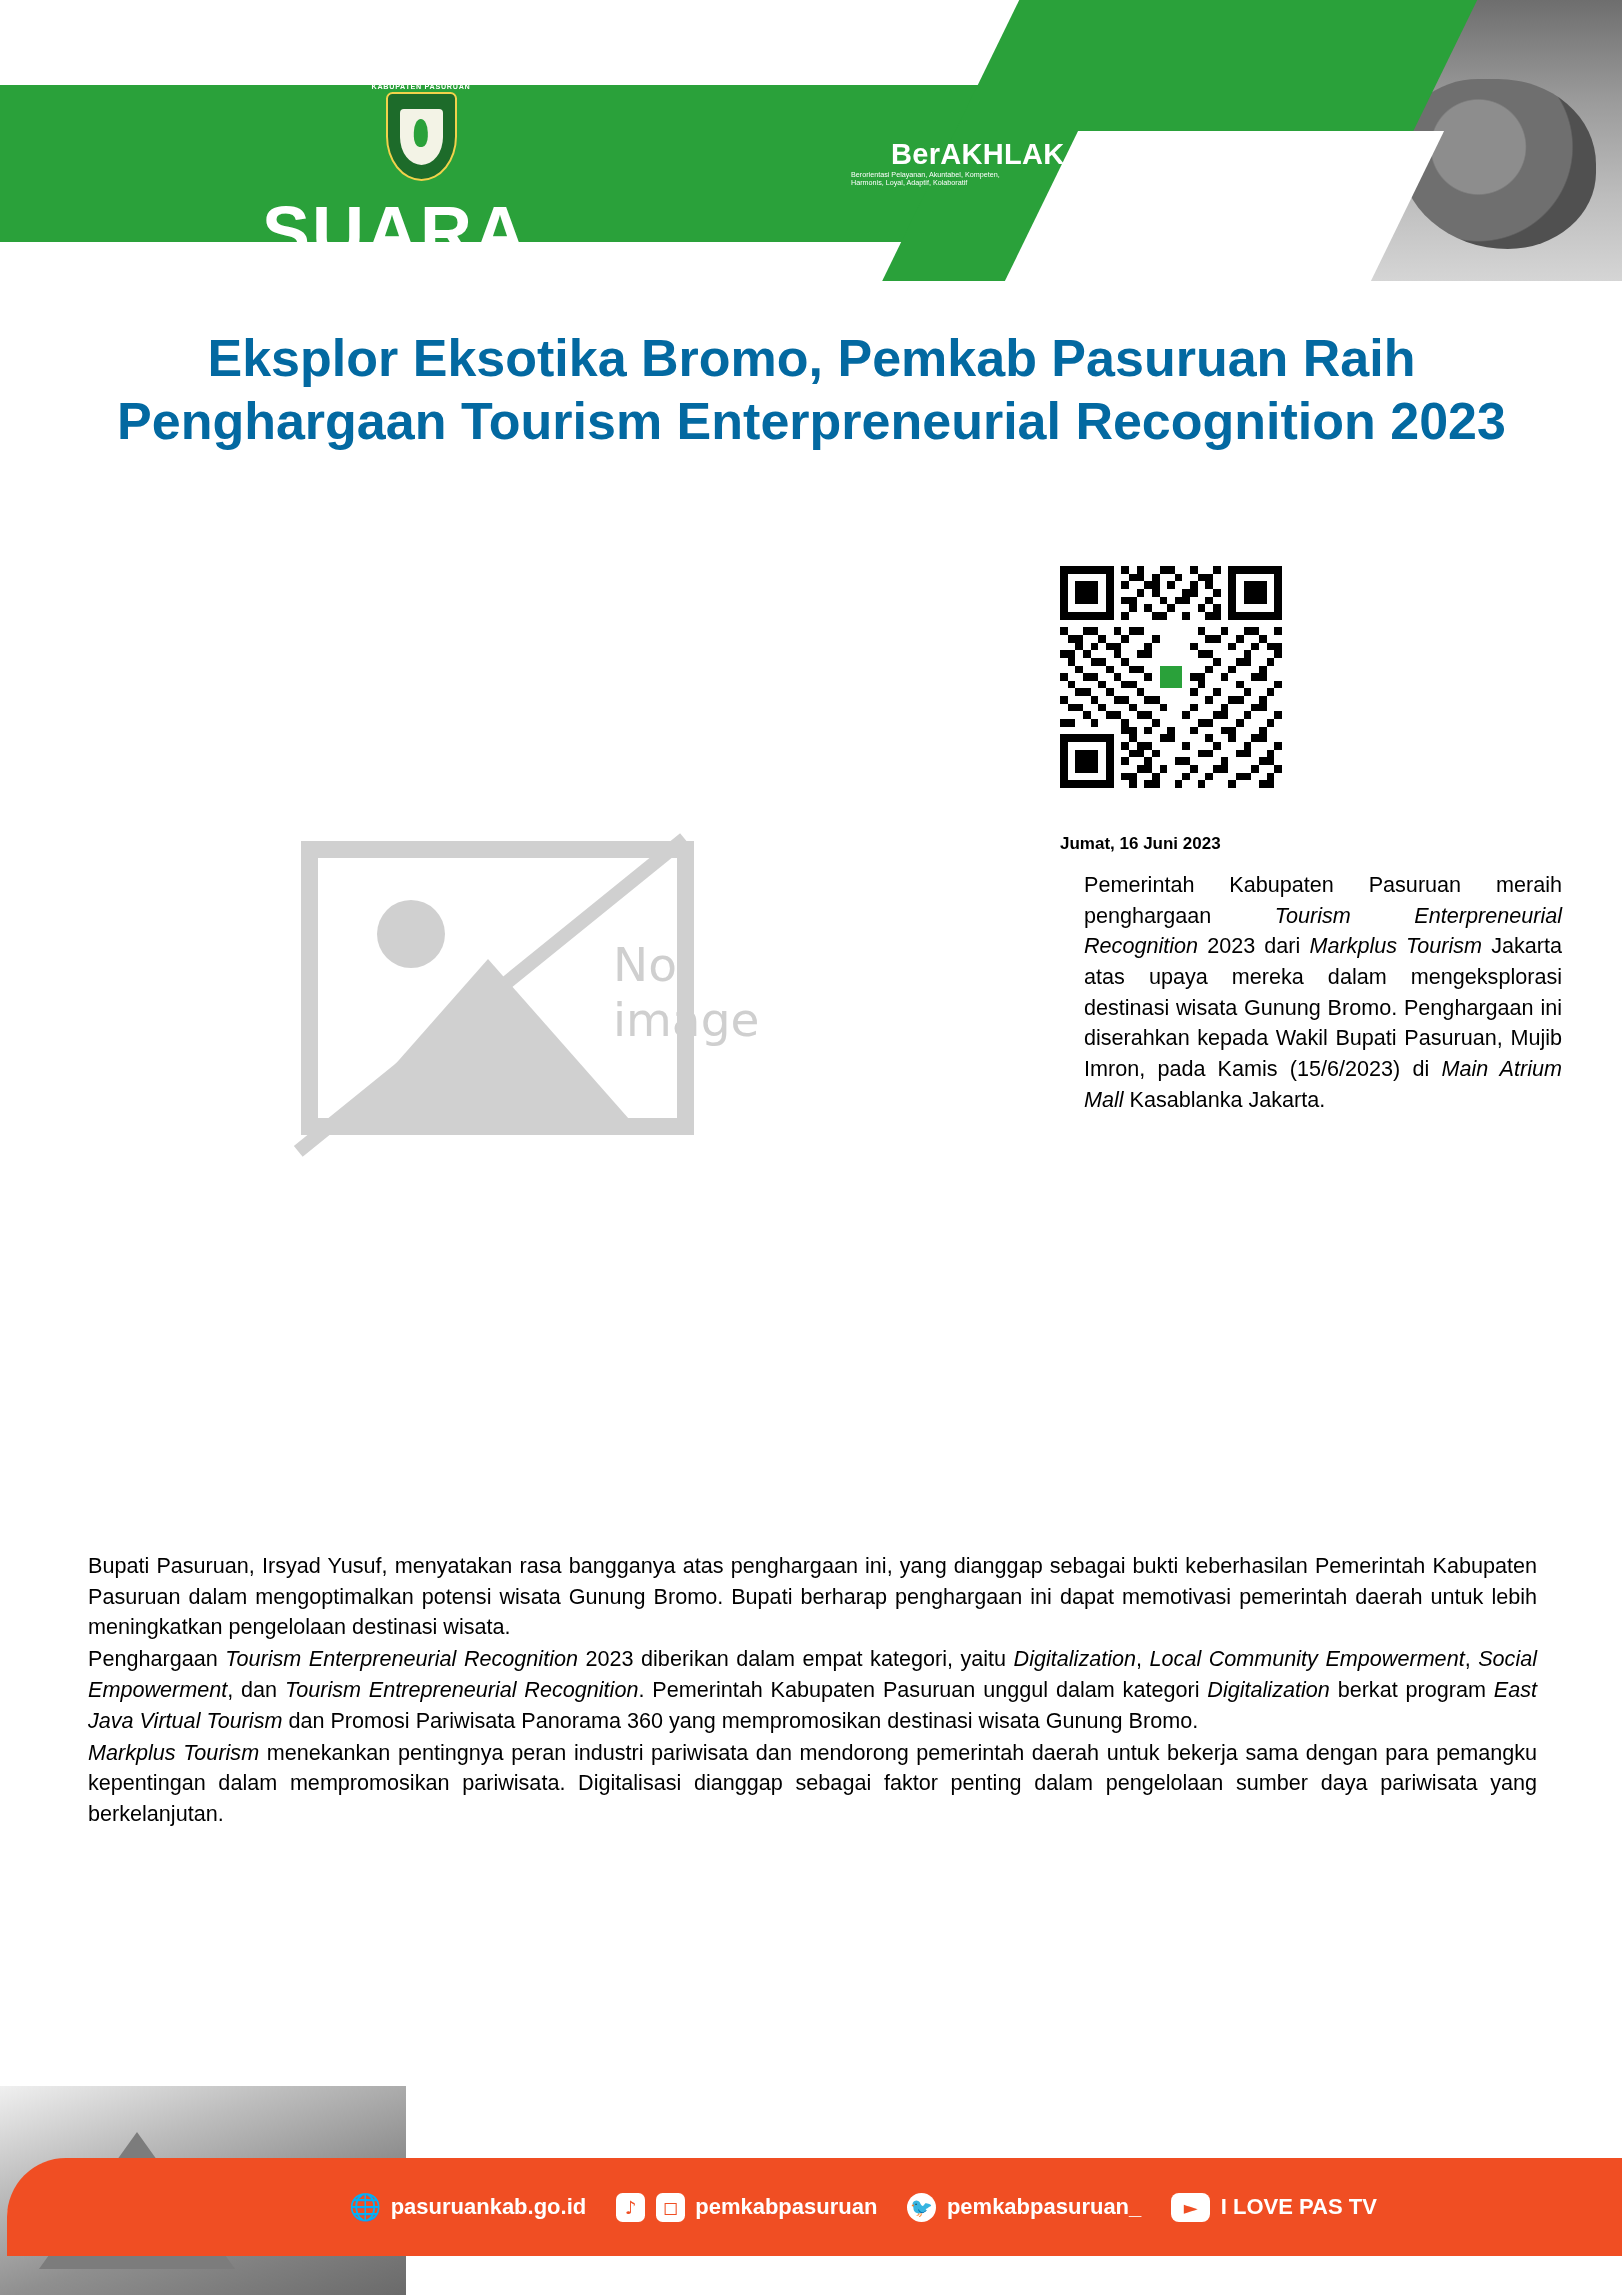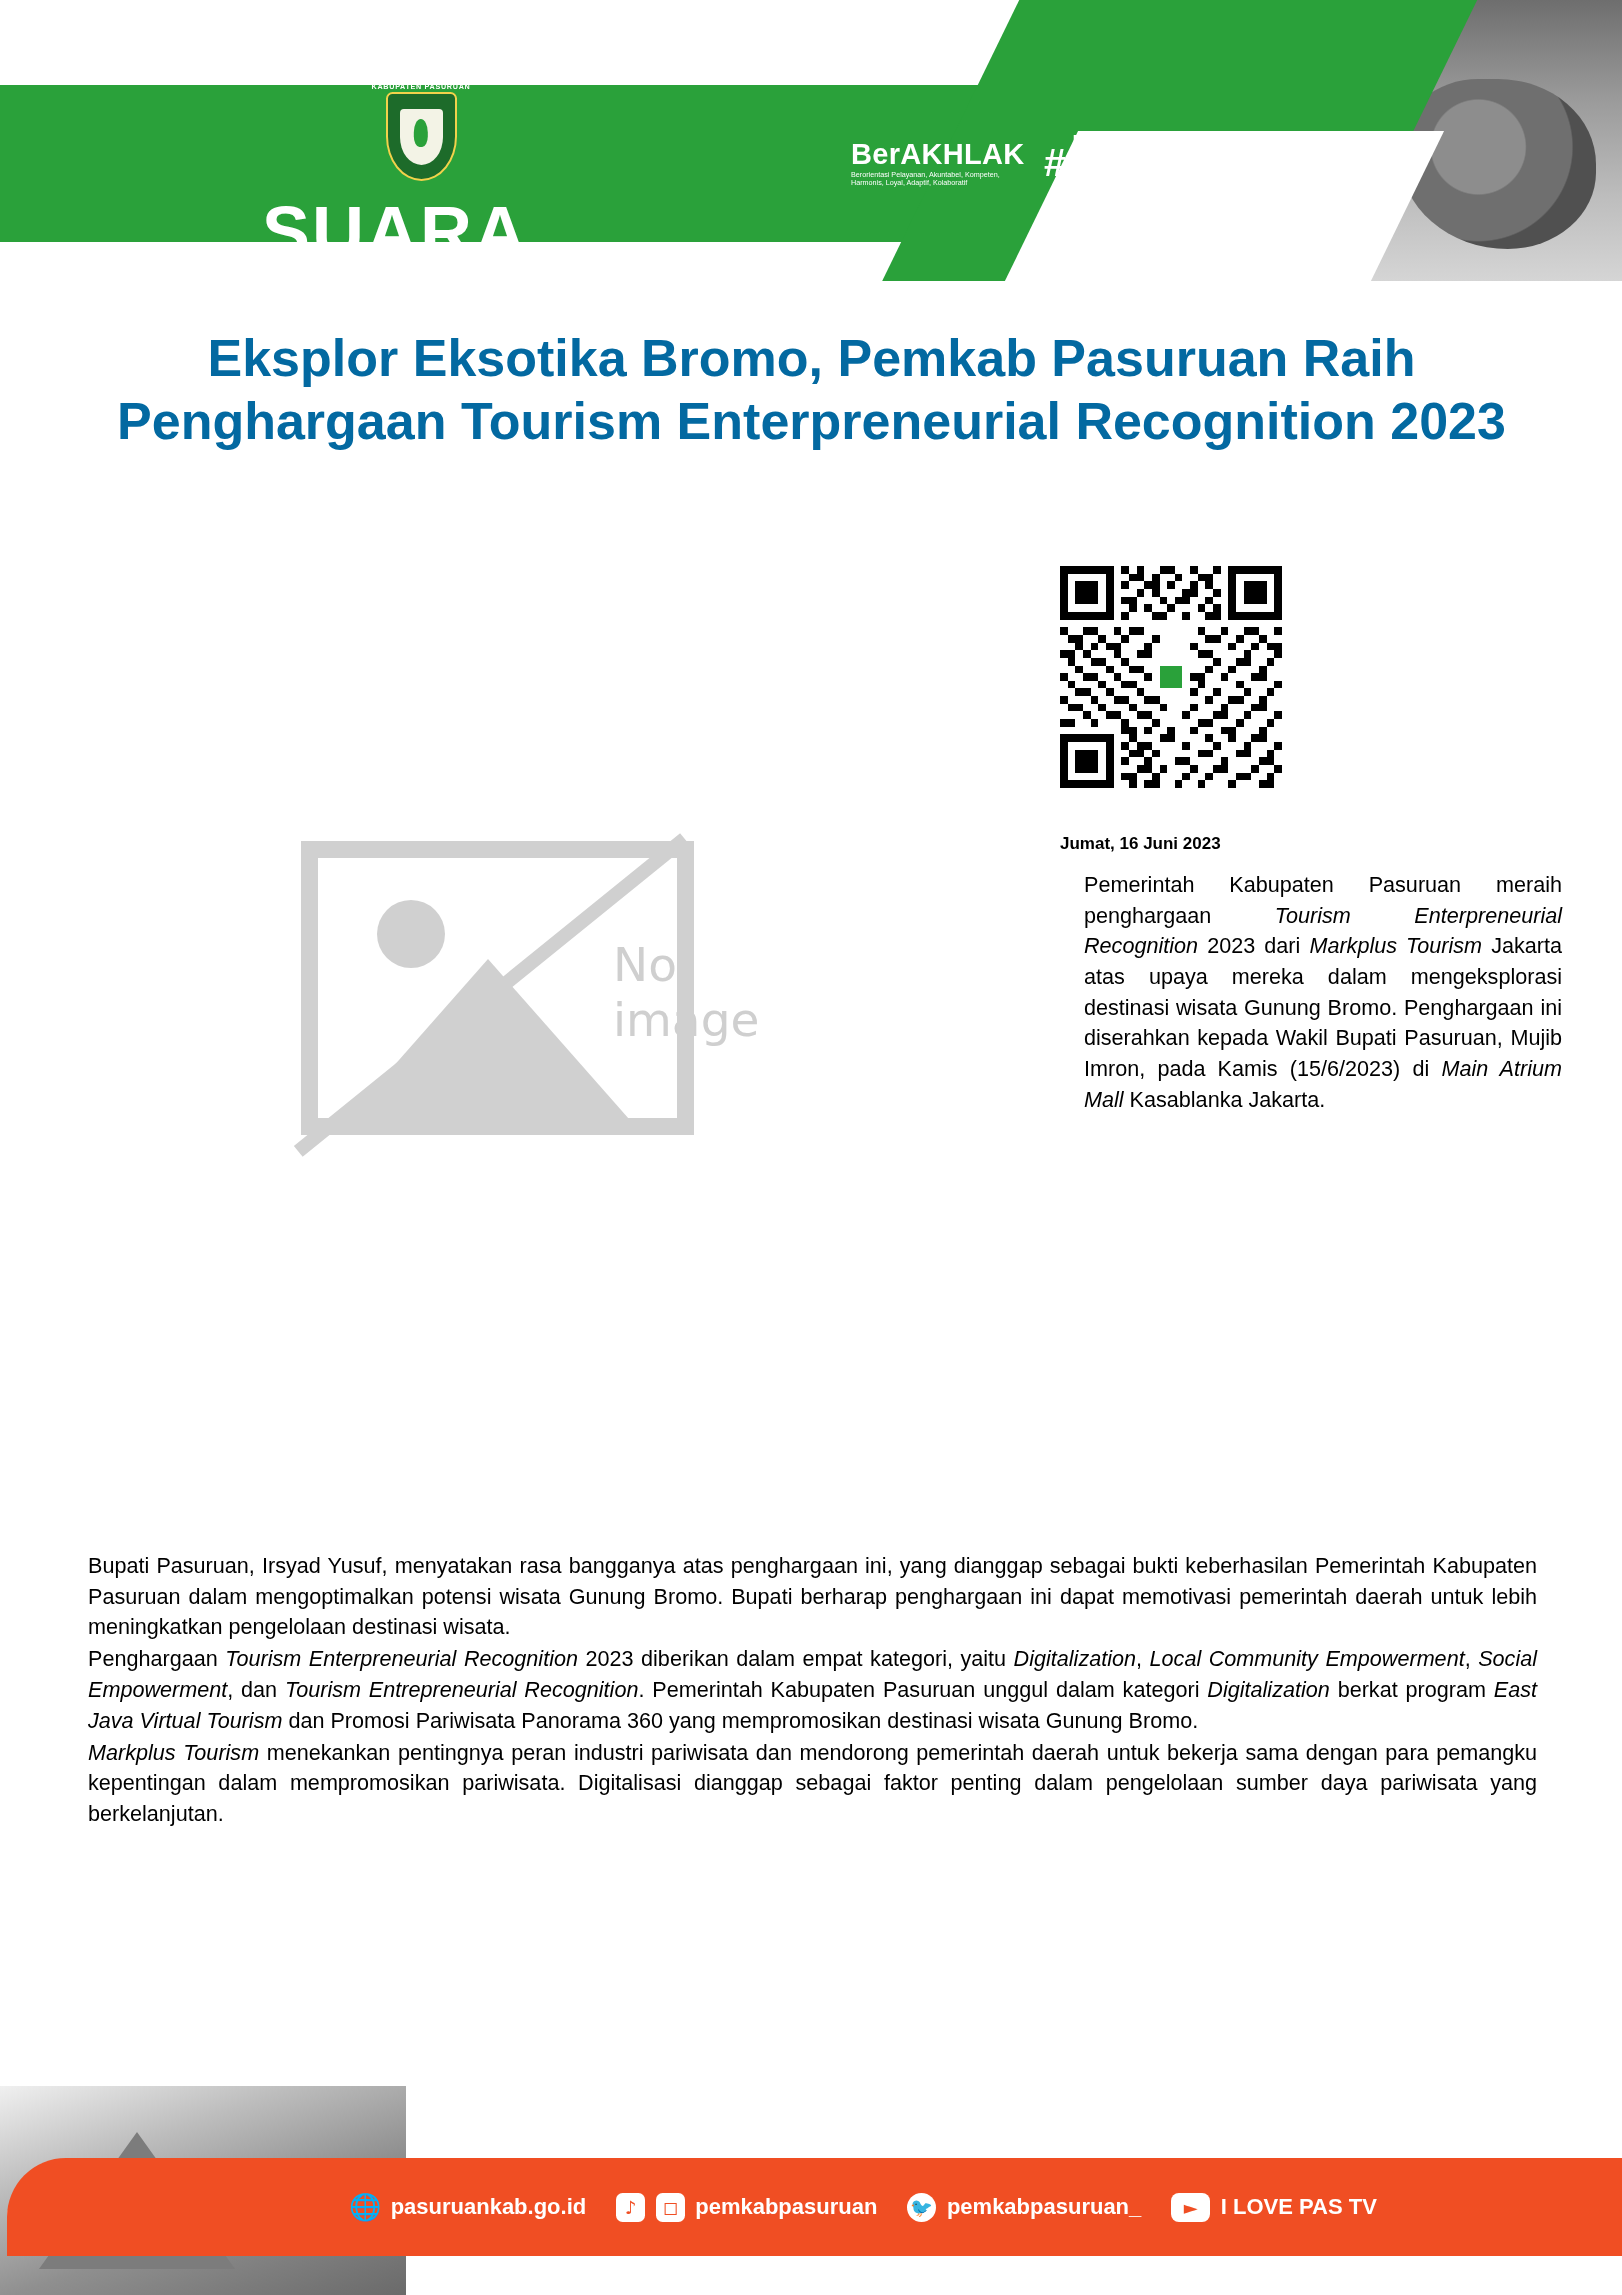--- a/index.html
+++ b/index.html
@@ -134,21 +134,21 @@
   }
   .tagline div::before { content: "▪ "; }
 
   .coop-block {
     position: absolute;
     left: 851px; top: 124px;
     display: flex; align-items: center; gap: 19.6px;
     z-index: 5;
   }
   .berakhlak { color: #ffffff; }
-  .berakhlak .big { font-size: 29px; font-weight: bold; letter-spacing: 0.3px; }
+  .berakhlak .big { font-size: 29px; font-weight: bold; letter-spacing: 0.3px; margin-left: 40px; }
   .berakhlak .small { font-size: 7.2px; line-height: 1.15; max-width: 170px; }
   .bangga {
     display: flex; align-items: center; gap: 6.5px; color: #ffffff;
   }
   .bangga .hash { font-size: 39px; font-weight: bold; line-height: 1; }
   .bangga .words { font-size: 22px; font-weight: bold; line-height: 1.05; margin-top: 8px; }
 
   
   .title {
     position: absolute;

